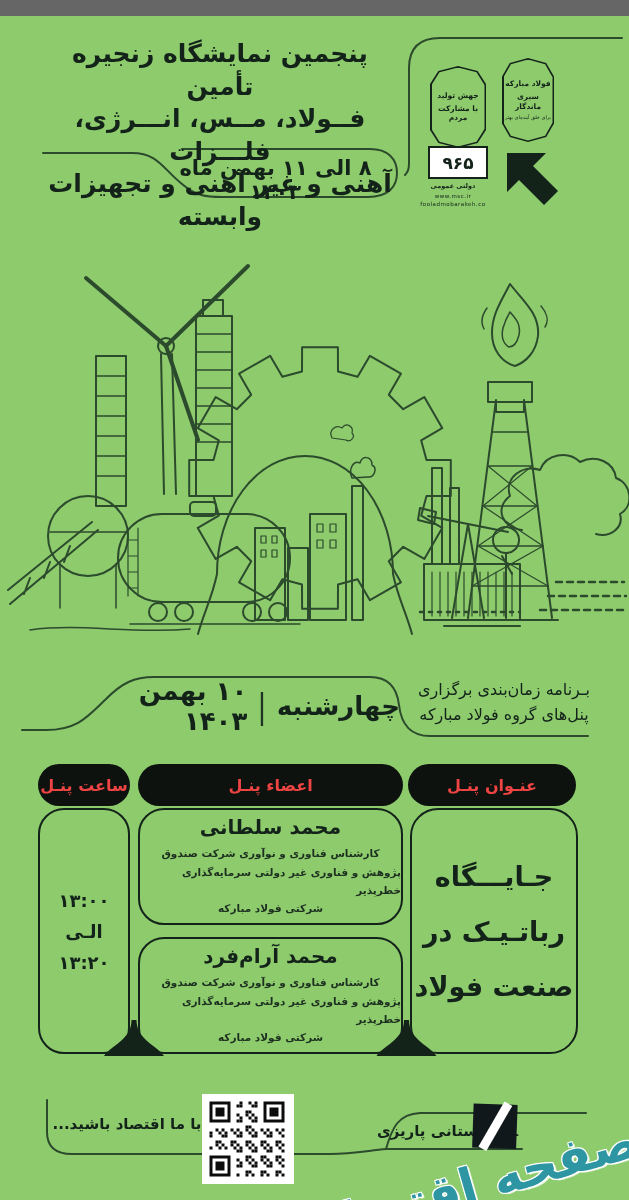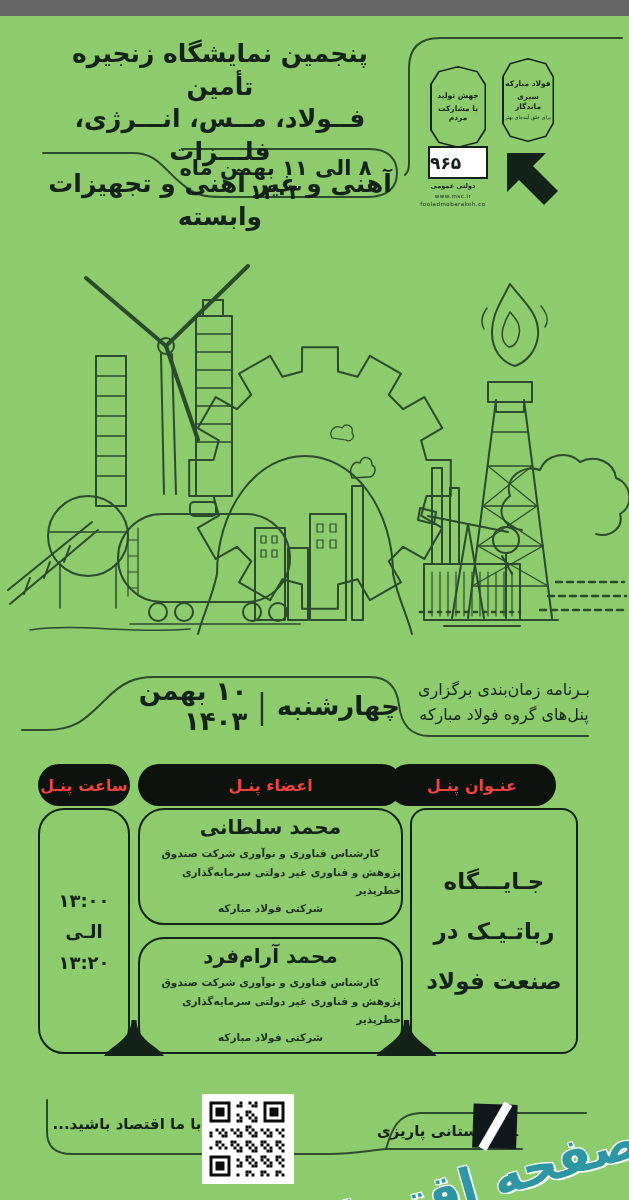--- a/index.html
+++ b/index.html
@@ -29,47 +29,47 @@
   .seal{border-radius:2px;}
   .seal-shape{position:absolute;inset:0;background:var(--ink);
     clip-path:polygon(50% 0,85% 6%,100% 22%,100% 78%,85% 94%,50% 100%,15% 94%,0 78%,0 22%,15% 6%);}
   .seal-inner{position:absolute;inset:1.5px;background:var(--bg);
     clip-path:polygon(50% 0,85% 6%,100% 22%,100% 78%,85% 94%,50% 100%,15% 94%,0 78%,0 22%,15% 6%);
     display:flex;flex-direction:column;align-items:center;justify-content:center;gap:3px;
     font-size:7.5px;font-weight:bold;text-align:center;line-height:1.3;}
   .seal-inner .tiny{font-size:5px;font-weight:normal;}
   .logo-box{left:428px;top:130px;width:60px;height:33px;background:#fff;
     border:2.5px solid var(--ink);box-sizing:border-box;display:flex;
-    align-items:center;justify-content:flex-start;font-weight:bold;font-size:17px;z-index:2;}
+    align-items:center;justify-content:center;font-weight:bold;font-size:17px;z-index:2;}
   .logo-captions{left:416px;top:166px;width:74px;text-align:center;font-size:6.5px;
     line-height:1.5;font-weight:bold;}
   .logo-captions .cap-sub{font-weight:normal;font-size:5.5px;letter-spacing:.5px;}
 
   
   .sch-caption{left:404px;top:662px;width:200px;text-align:center;
     font-size:16px;line-height:1.55;}
   .banner-date{left:90px;top:664px;width:310px;height:52px;
     display:flex;align-items:center;justify-content:center;gap:10px;
     font-size:26px;font-weight:bold;}
   .banner-date .sep{font-weight:normal;font-size:28px;opacity:.9;transform:scaleY(1.2);}
   .pill{height:42px;background:var(--pill);color:#ef4444;border-radius:21px;
     display:flex;align-items:center;justify-content:center;
     font-size:16px;font-weight:bold;z-index:2;}
   .pill-time{left:38px;top:748px;width:92px;}
   .pill-members{left:138px;top:748px;width:265px;}
-  .pill-title{left:388px;top:748px;width:168px;}
+  .pill-title{left:408px;top:748px;width:168px;}
   .obox{border:2px solid var(--ink);border-radius:26px;box-sizing:border-box;
     display:flex;flex-direction:column;align-items:center;justify-content:center;
     text-align:right;z-index:2;}
   .time-box{left:38px;top:792px;width:92px;height:246px;gap:10px;
     font-size:18px;font-weight:bold;}
   .member-box-1{left:138px;top:792px;width:265px;height:117px;}
   .member-box-2{left:138px;top:921px;width:265px;height:117px;}
-  .title-box{left:410px;top:792px;width:168px;height:246px;border-radius:16px;
-    font-size:23px;font-weight:bold;gap:24px;}
+  .title-box{left:410px;top:792px;width:168px;height:246px;border-radius:28px;
+    font-size:27px;font-weight:bold;gap:24px;}
   .member-name{font-size:20px;font-weight:bold;margin-bottom:5px;}
   .member-role{font-size:10.5px;line-height:1.75;font-weight:bold;opacity:.92;}
 
   
   .footer-cta{left:52px;top:1099px;width:150px;text-align:center;
     font-weight:bold;font-size:15px;}
   .footer-address{left:370px;top:1106px;width:155px;text-align:center;
     font-weight:bold;font-size:15px;}
   .watermark{right:-14px;bottom:-10px;width:230px;height:150px;z-index:5;
     transform:rotate(-16deg);transform-origin:center;}

